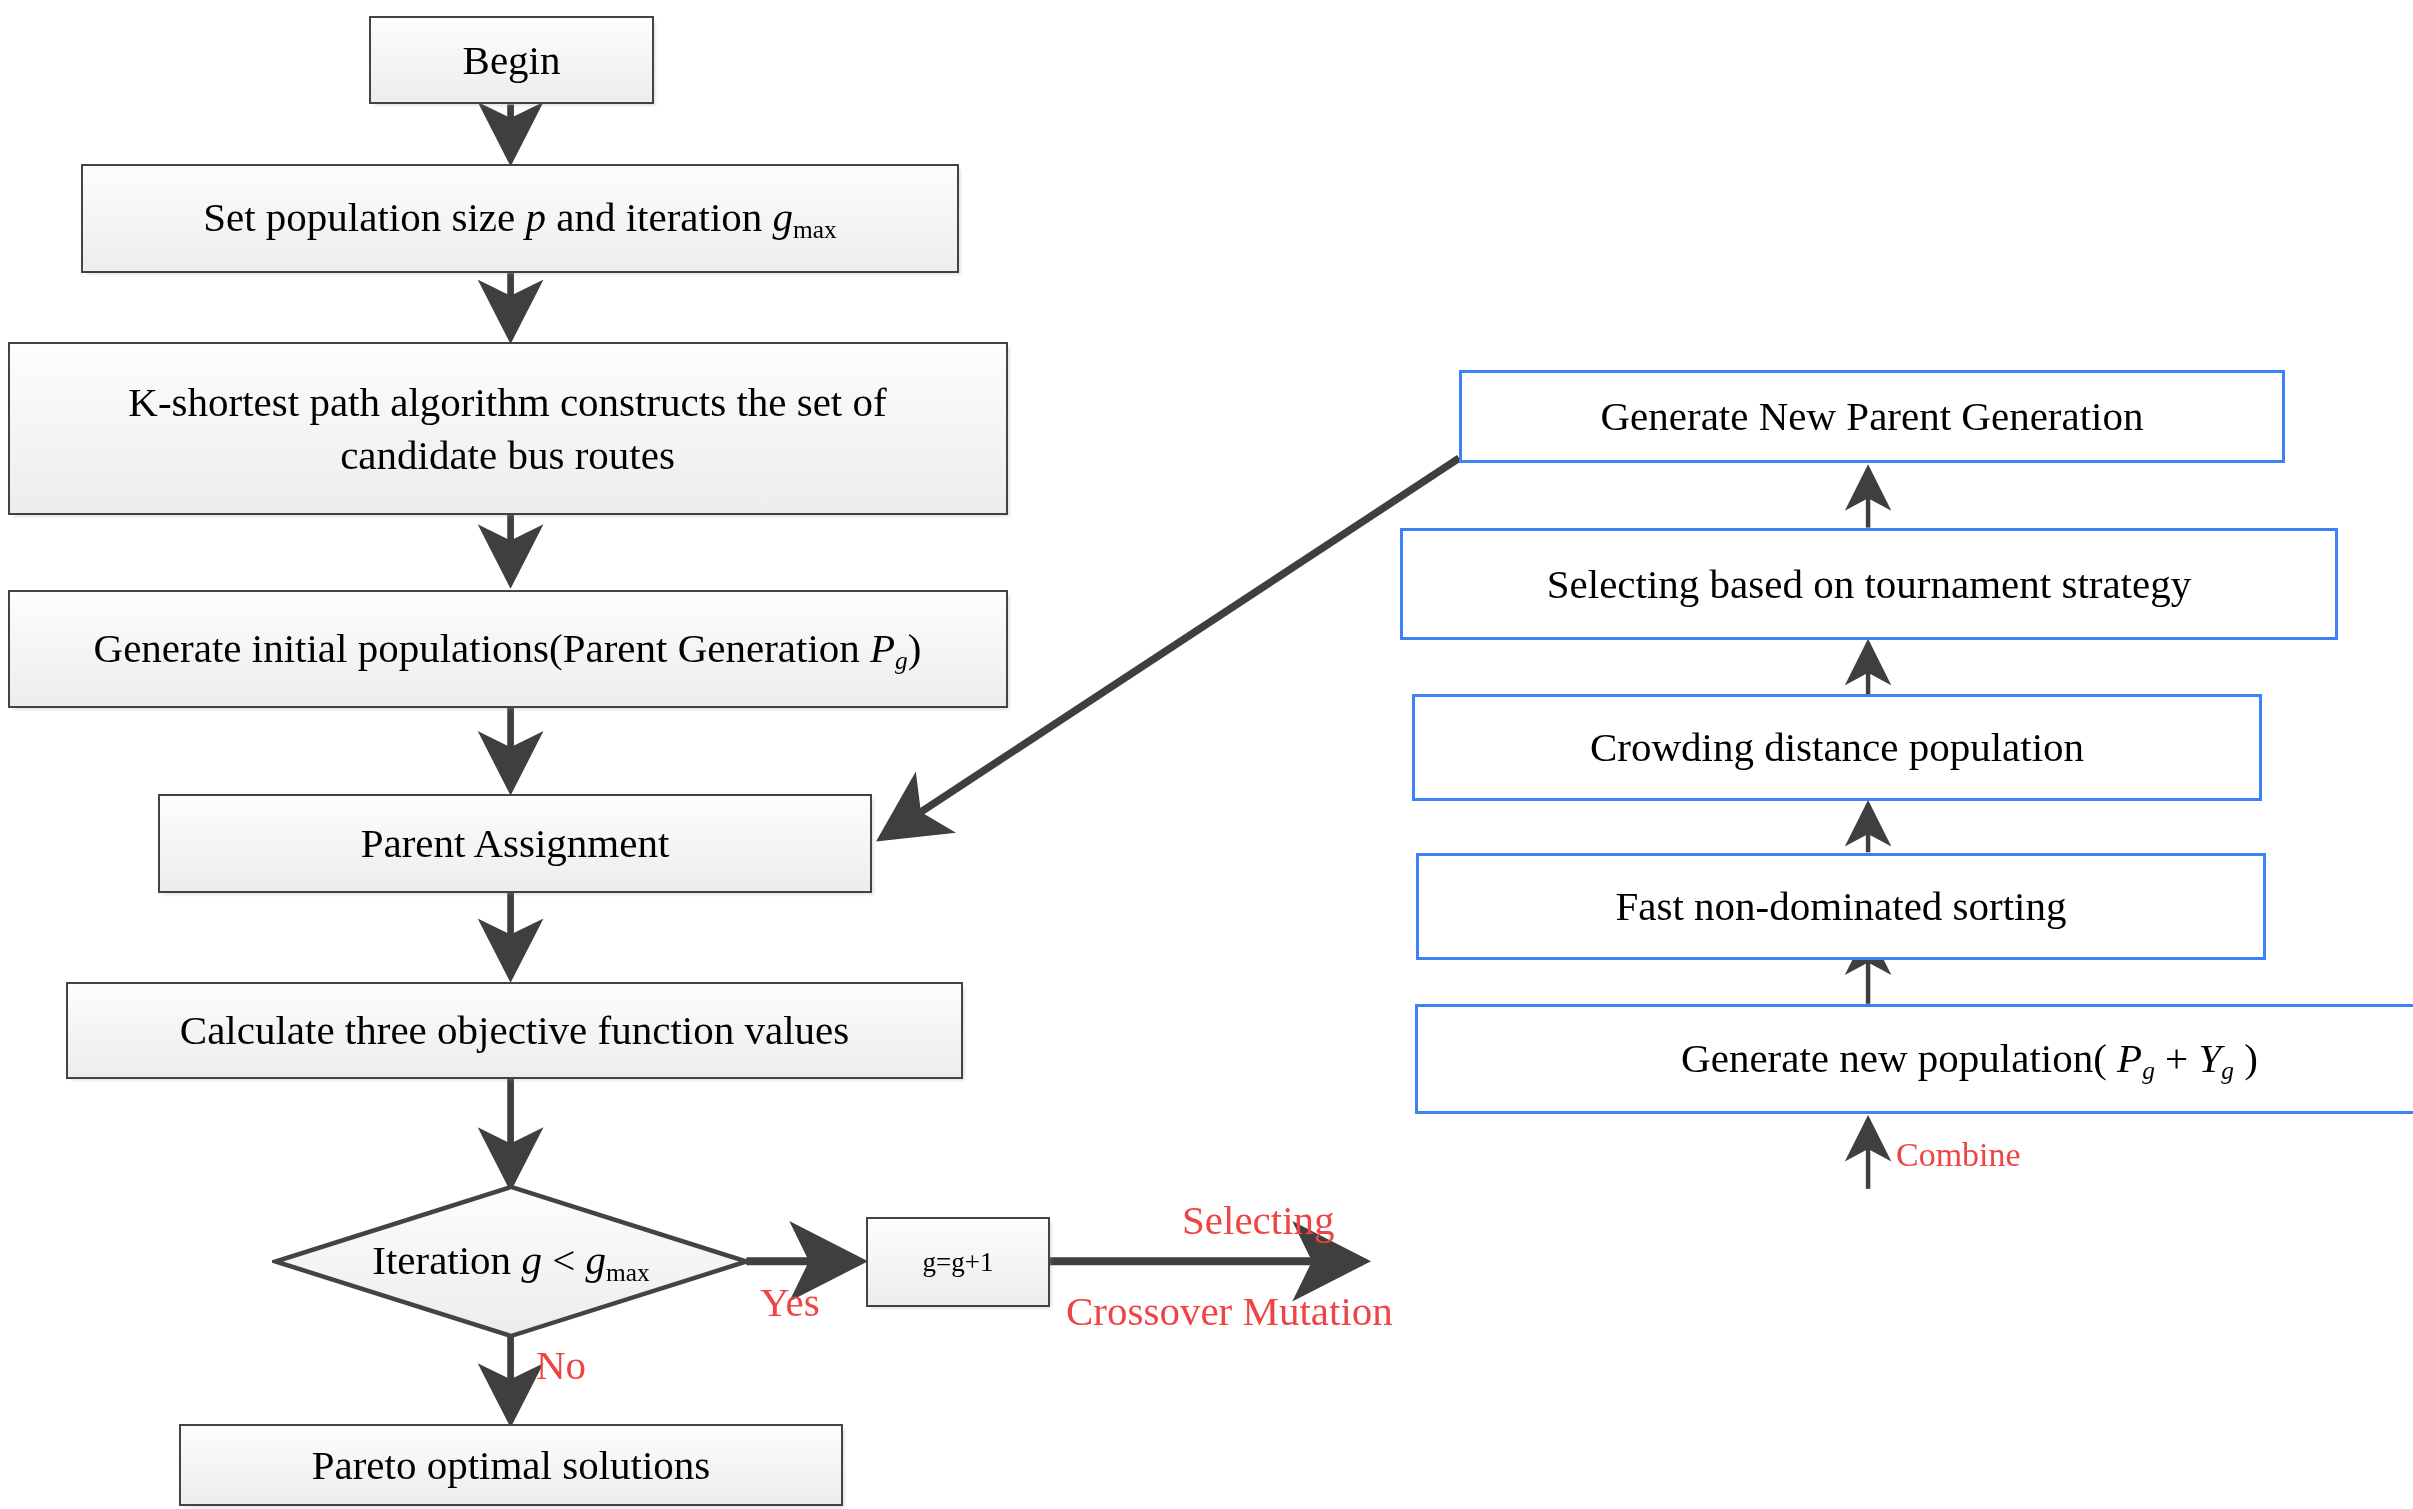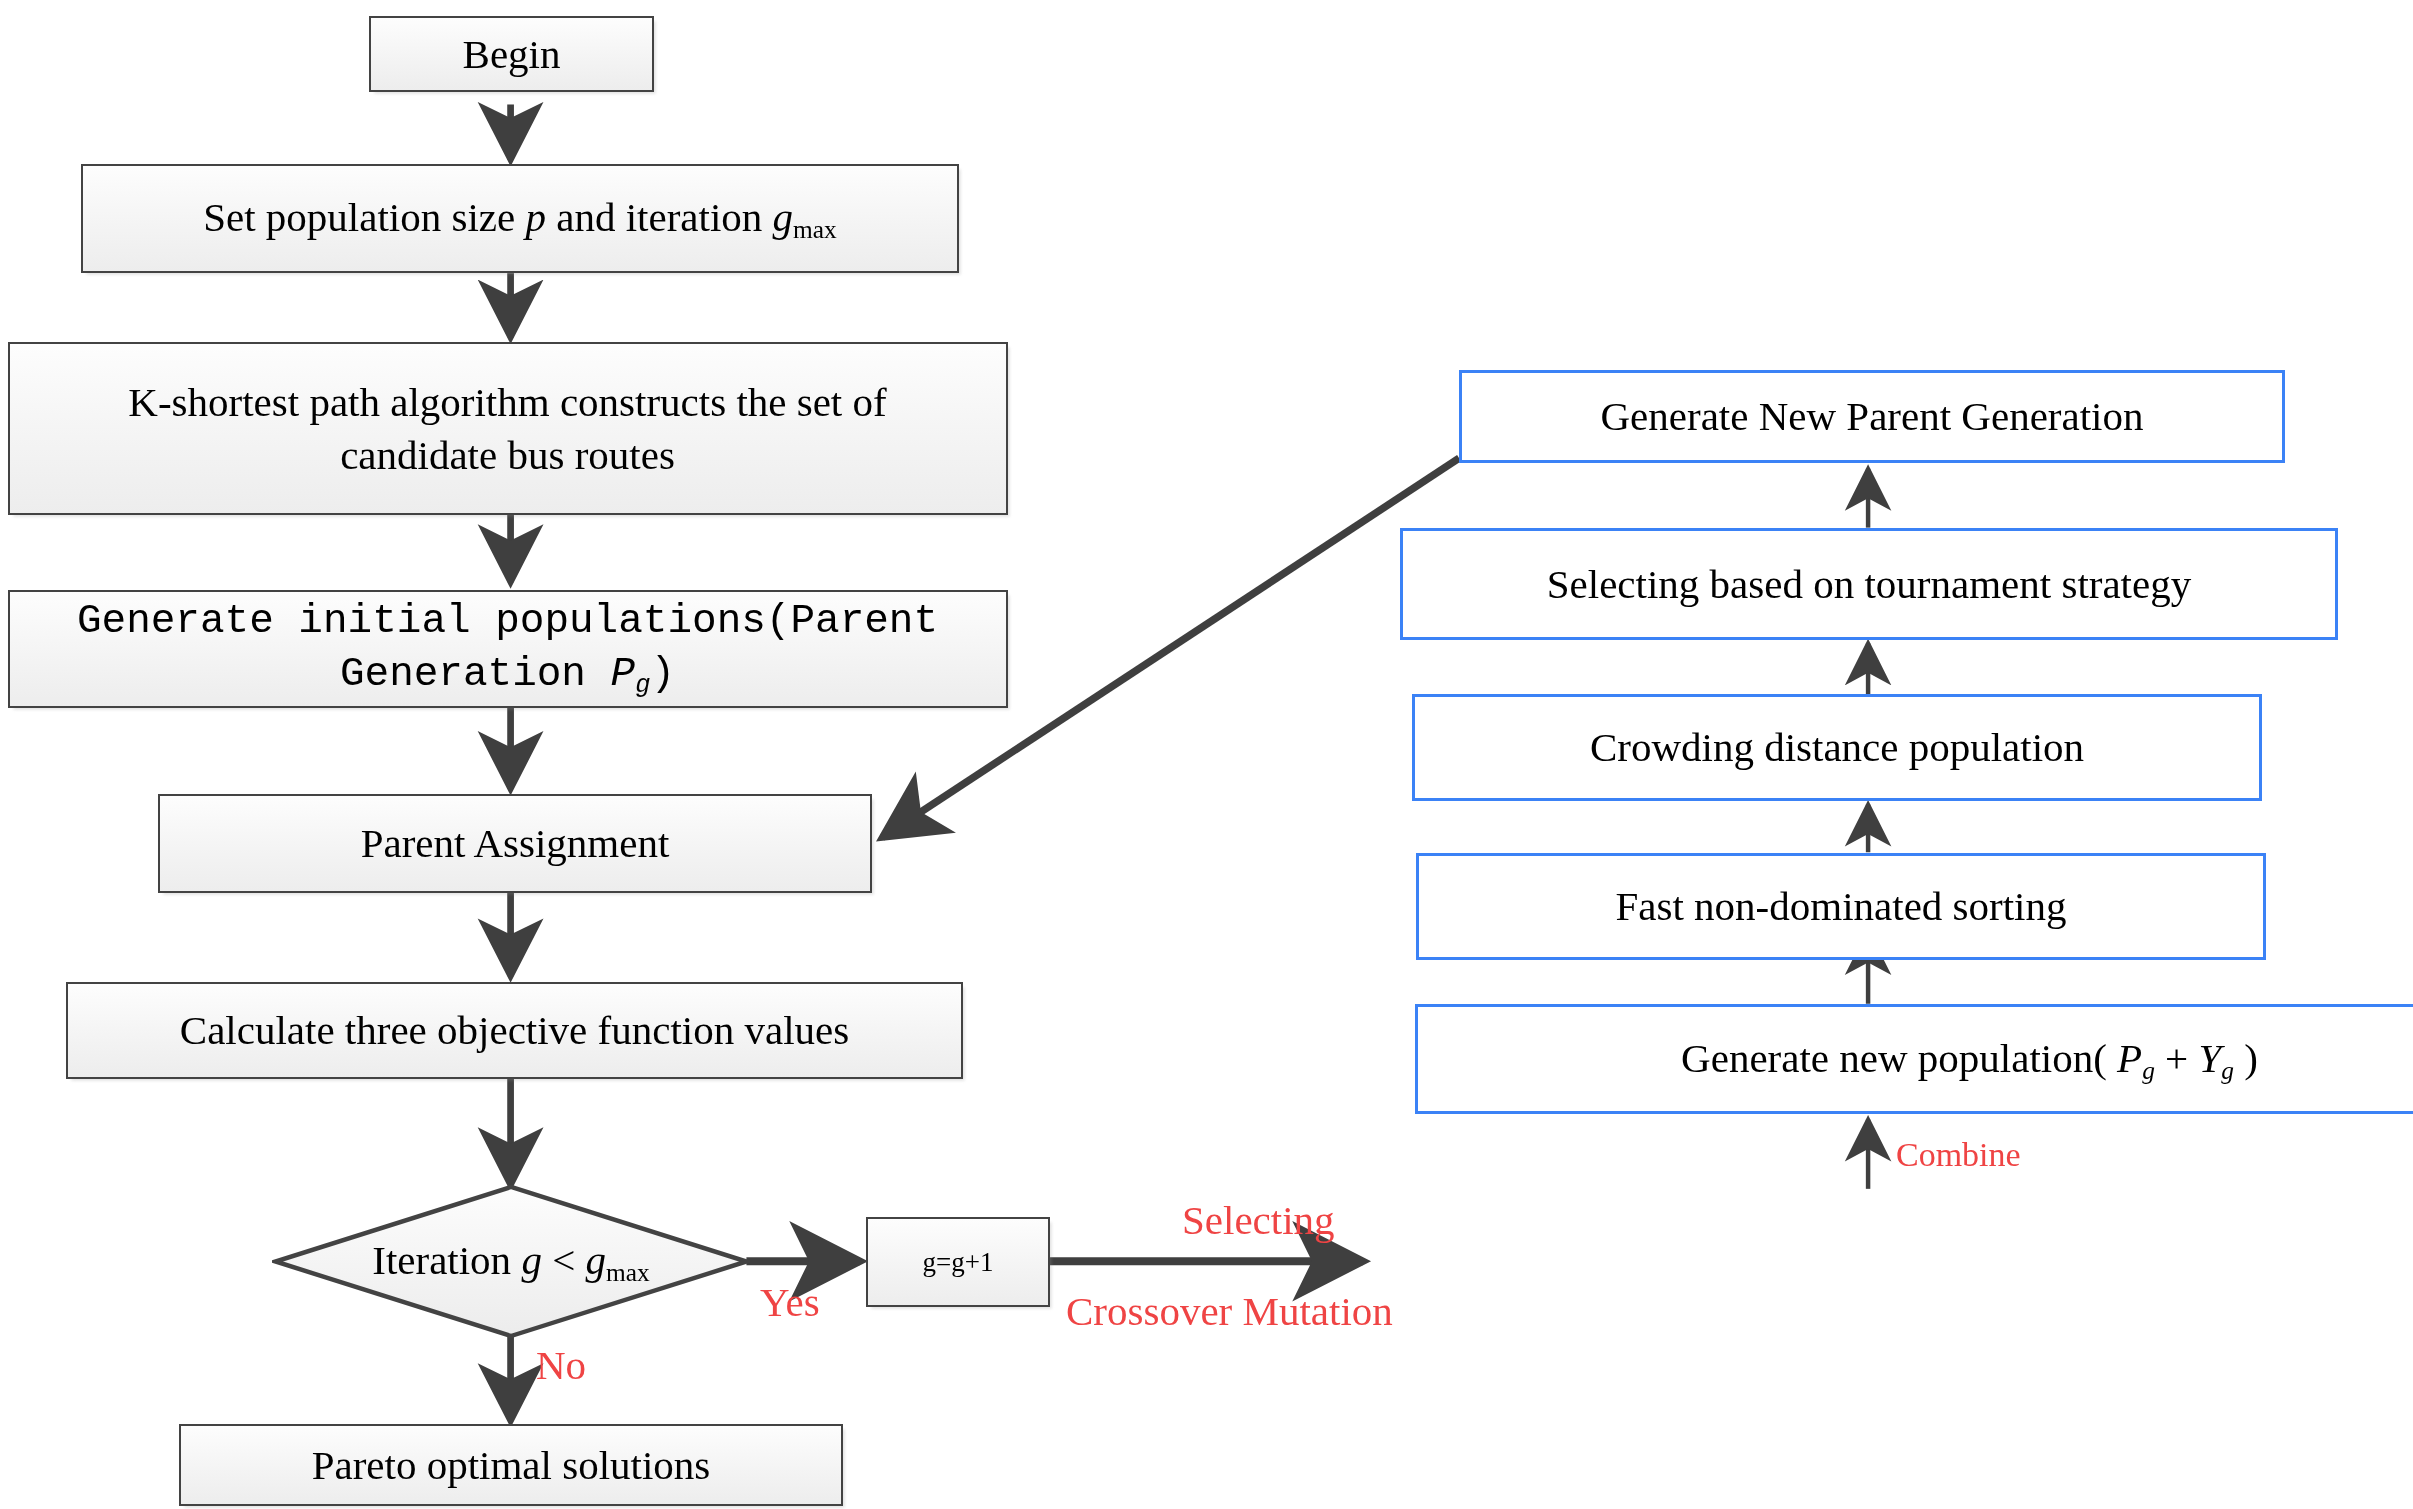--- a/index.html
+++ b/index.html
@@ -112,36 +112,36 @@
 
     <line x1="2503" y1="1142" x2="2503" y2="1078" stroke="#3f3f3f" stroke-width="6" marker-end="url(#ah-thin)"></line>
 
     <line x1="2503" y1="930" x2="2503" y2="862" stroke="#3f3f3f" stroke-width="6" marker-end="url(#ah-thin)"></line>
 
     <line x1="2503" y1="707" x2="2503" y2="628" stroke="#3f3f3f" stroke-width="6" marker-end="url(#ah-thin)"></line>
 
     <line x1="1955" y1="614" x2="1182" y2="1122" stroke="#3f3f3f" stroke-width="10" marker-end="url(#ah)"></line>
   </svg>
 
-  <div class="node box-left fs-big" style="left:369px; top:16.4px; width:285px; height:76px;">
+  <div class="node box-left fs-big" style="left:369px; top:16.4px; width:285px; height:88px;">
     <span>Begin</span>
   </div>
 
   <div class="node box-left fs-big" style="left:81px; top:164px; width:878px; height:109px;">
     <span>
       <span>Set population size </span><span class="mi">p</span><span> and iteration </span><span class="mi">g</span><sub>max</sub>
     </span>
   </div>
 
   <div class="node box-left fs-big" style="left:7.5px; top:342px; width:1000px; height:173px; flex-direction:column;">
     <span>K-shortest path algorithm constructs the set of</span>
     <span>candidate bus routes</span>
   </div>
 
-  <div class="node box-left fs-big" style="left:7.5px; top:590px; width:1000px; height:118px;font-family:Liberation Mono, monospace;">
+  <div class="node box-left fs-big" style="left:7.5px; top:590px; width:1000px; height:118px;">
     <span>
       <span>Generate initial populations(Parent Generation </span><span class="mi">P</span><sub class="sub-i">g</sub><span>)</span>
     </span>
   </div>
 
   <div class="node box-left fs-big" style="left:158px; top:794px; width:714px; height:99px;">
     <span>Parent Assignment</span>
   </div>
 
   <div class="node box-left fs-big" style="left:66px; top:982px; width:897px; height:97px;">

